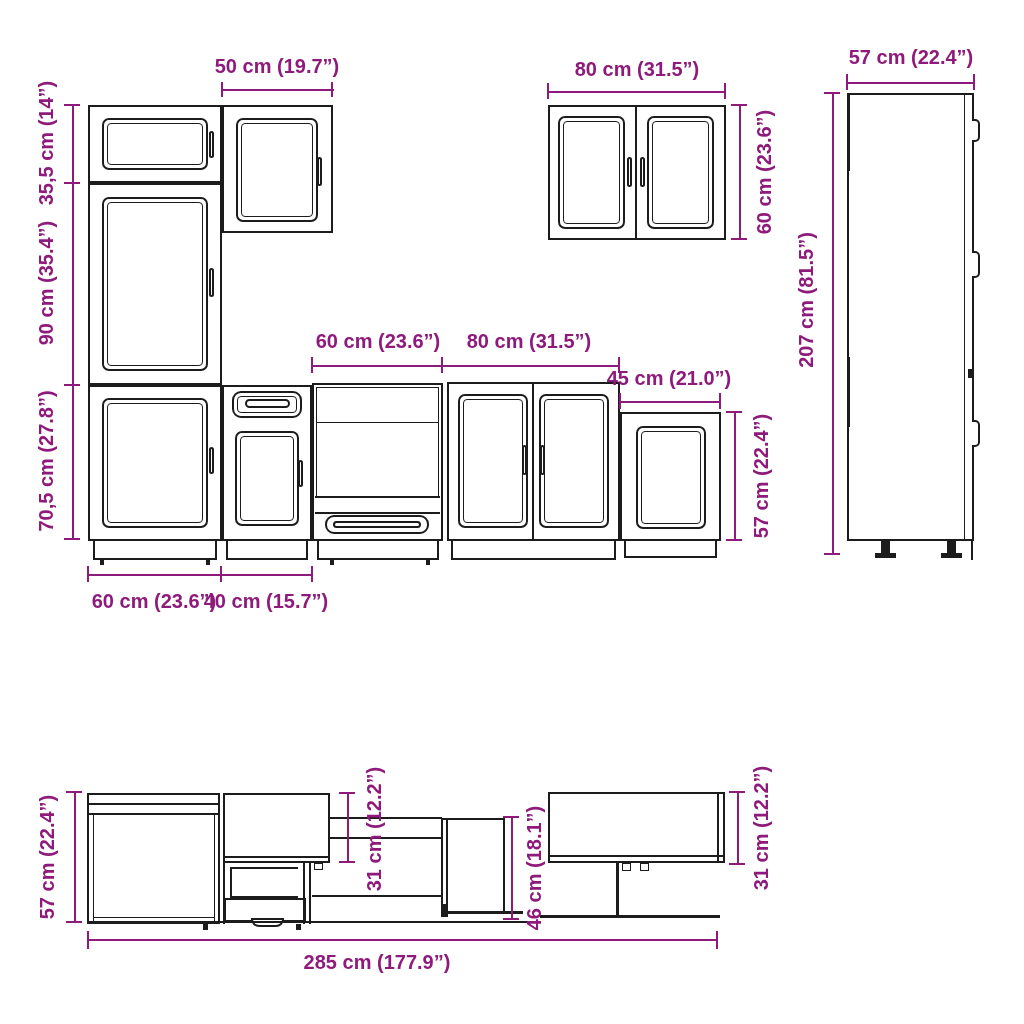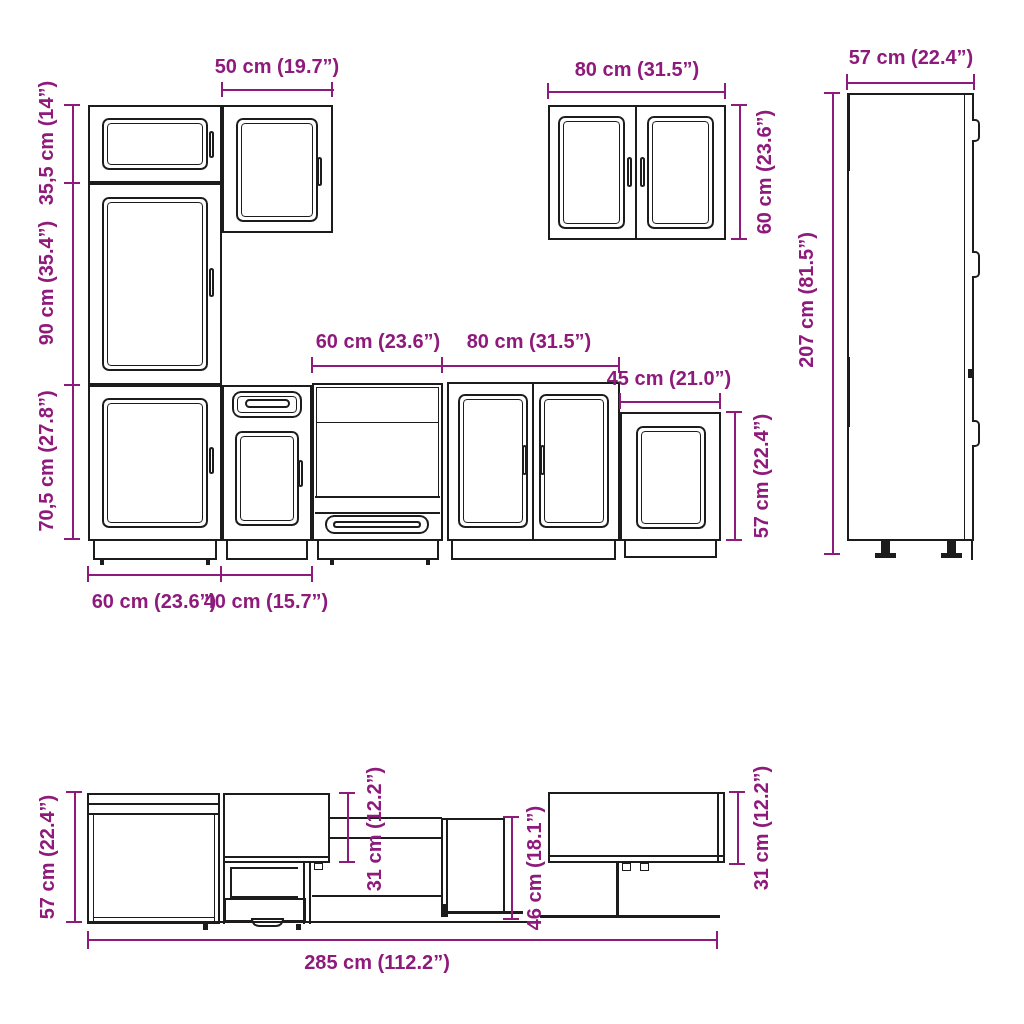--- a/index.html
+++ b/index.html
@@ -270,16 +270,16 @@
       <div class="dim" style="left:737px;top:792px;width:2px;height:73px;"></div>
       <div class="dim" style="left:729px;top:791px;width:16px;height:2px;"></div>
       <div class="dim" style="left:729px;top:863px;width:16px;height:2px;"></div>
       <div class="dlabel rot" style="left:761px;top:828px;">31 cm (12.2”)</div>
     </div>
 
     <div>
       <div class="dim" style="left:88px;top:939px;width:630px;height:2px;"></div>
       <div class="dim" style="left:87px;top:931px;width:2px;height:18px;"></div>
       <div class="dim" style="left:716px;top:931px;width:2px;height:18px;"></div>
-      <div class="dlabel" style="left:377px;top:962px;">285 cm (112.2”)</div>
+      <div class="dlabel" style="left:377px;top:962px;">285 cm (177.9”)</div>
     </div>
   </div>
 </div>
 
 </body></html>

